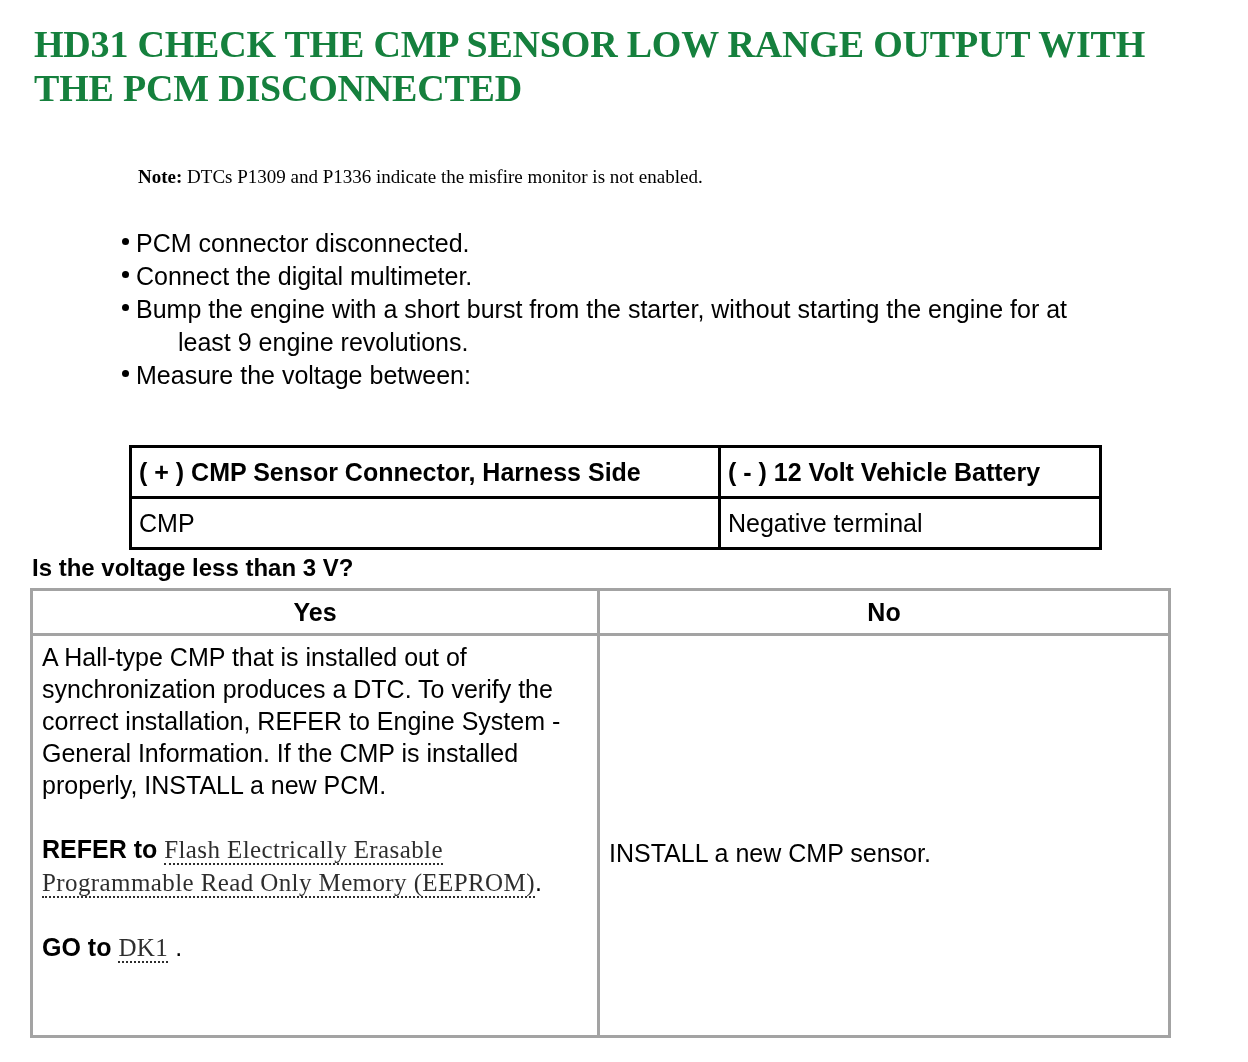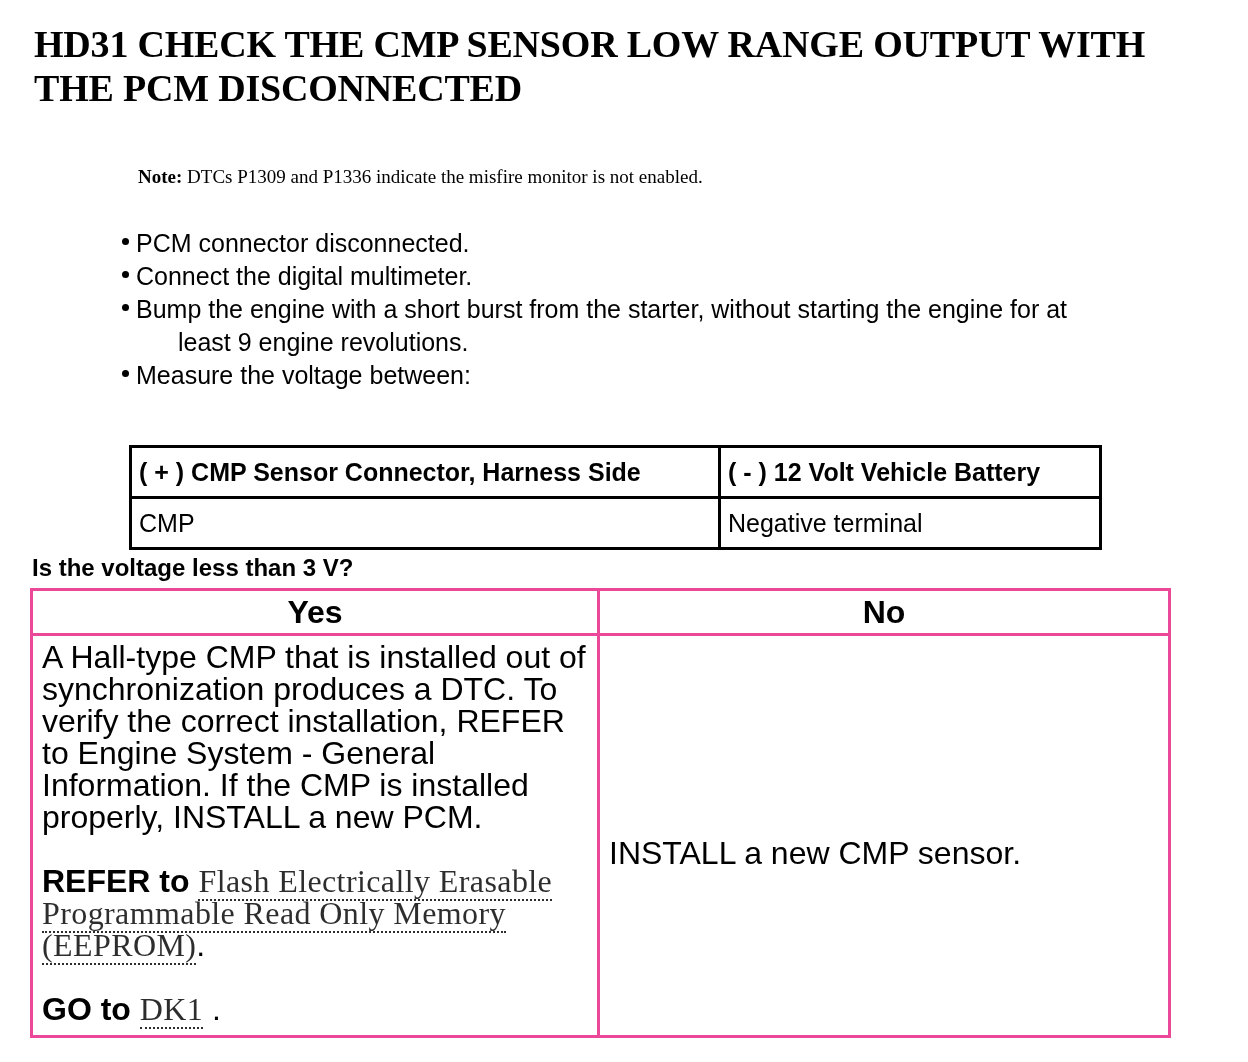--- a/index.html
+++ b/index.html
@@ -22,21 +22,21 @@
   .page-title {
     position: absolute;
     left: 34px;
     top: 22px;
     width: 1180px;
     font-family: "Liberation Serif", serif;
     font-weight: bold;
     font-size: 38px;
     line-height: 44px;
     letter-spacing: -0.2px;
-    color: #000000;
+    color: #15803d;
   }
 
   
   .note-line {
     position: absolute;
     left: 138px;
     top: 160px;
     width: 1060px;
     font-family: "Liberation Serif", serif;
     font-size: 19px;
@@ -115,23 +115,23 @@
   
   .table-answer {
     position: absolute;
     left: 30px;
     top: 588px;
     width: 1116px;
     border-collapse: collapse;
     table-layout: fixed;
   }
   .table-answer td {
-    border: 3px solid #ec4899;
+    border: 3px solid #a3a3a3;
     vertical-align: top;
-    font-size: 32px;
+    font-size: 25px;
     line-height: 32px;
     padding: 5px 8px 8px 9px;
   }
   .table-answer .col-yes { width: 556px; }
   .table-answer .col-no  { width: 560px; }
   .table-answer tr.head td {
     text-align: center;
     font-weight: bold;
     height: 34px;
     vertical-align: middle;

